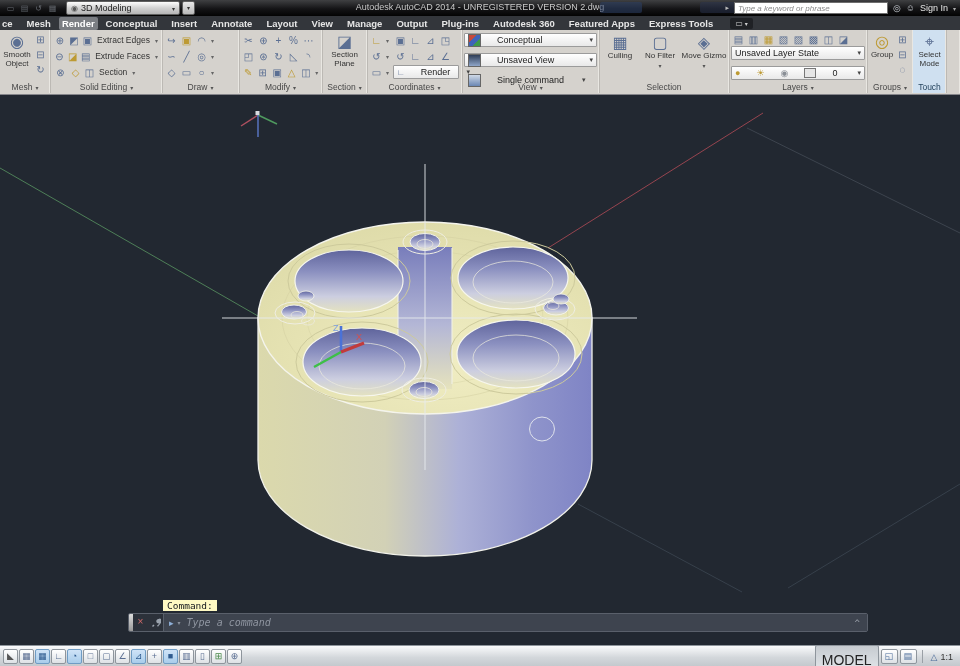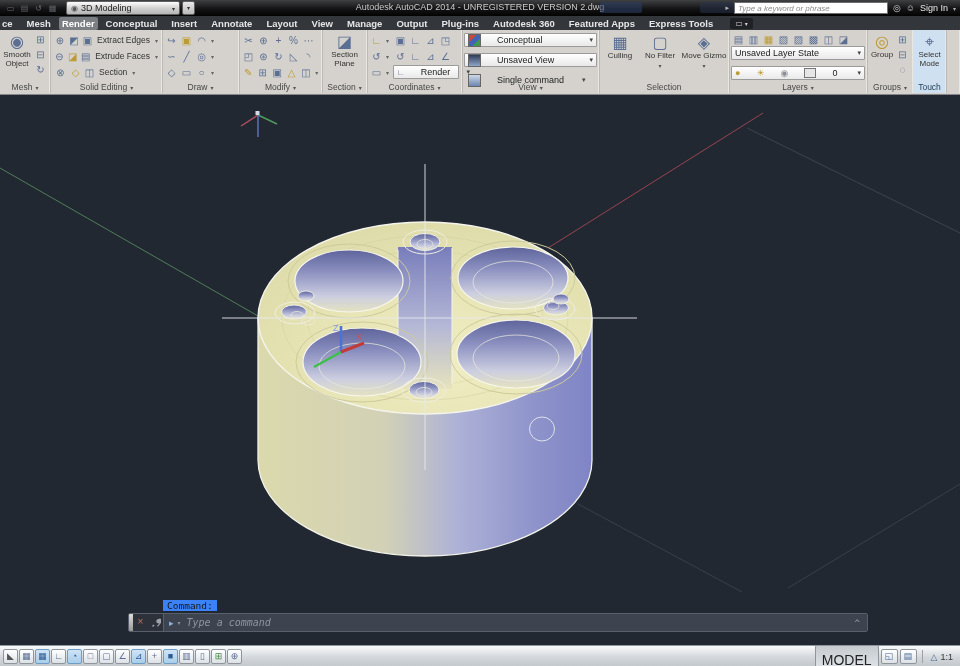--- a/index.html
+++ b/index.html
@@ -55,21 +55,21 @@
   .panel.touchp{background:#cfe0f0;}
   .panel.touchp .plabel{color:#26455f;}
 
   
   .viewport{position:absolute;top:94px;left:0;width:960px;height:551px;background:#222831;overflow:hidden;}
   .vpsvg{position:absolute;left:0;top:0;}
 
   
   .cmddock{position:absolute;left:128px;top:506px;width:740px;z-index:5;}
   .cmdhistline{font-family:"DejaVu Sans Mono",monospace;font-size:9.5px;line-height:11px;margin-left:35px;height:11px;}
-  .chip{display:inline-block;background:#3b82f6;color:#15181d;padding:0 4px;}
+  .chip{display:inline-block;background:#fef9c3;color:#15181d;padding:0 4px;}
   .cmdbar{margin-top:2px;height:17px;display:flex;align-items:stretch;background:#2c313a;border:1px solid #5a606b;border-radius:2px;overflow:hidden;}
   .grip{width:4px;background:linear-gradient(#dcdcdc,#989898);}
   .cmdx{width:15px;color:#cf6a6a;font-size:10px;line-height:16px;text-align:center;}
   .cmdwrench{width:15px;display:flex;align-items:center;justify-content:center;}
   .cmdfield{flex:1;background:#3e444f;border-left:1px solid #59606b;display:flex;align-items:center;padding:0 5px;gap:4px;}
   .prompticon{color:#8fb0d8;font-size:9px;}
   .promptdd{font-size:6px;color:#8a919c;}
   .cmdinput{flex:1;background:transparent;border:none;outline:none;font-family:"DejaVu Sans Mono",monospace;font-style:italic;font-size:10px;color:#959ba5;}
   .cmdinput::placeholder{color:#8f95a0;font-style:italic;}
   .caretup{color:#9aa0aa;font-size:9px;margin-right:2px;font-family:"DejaVu Sans Mono",monospace;}

